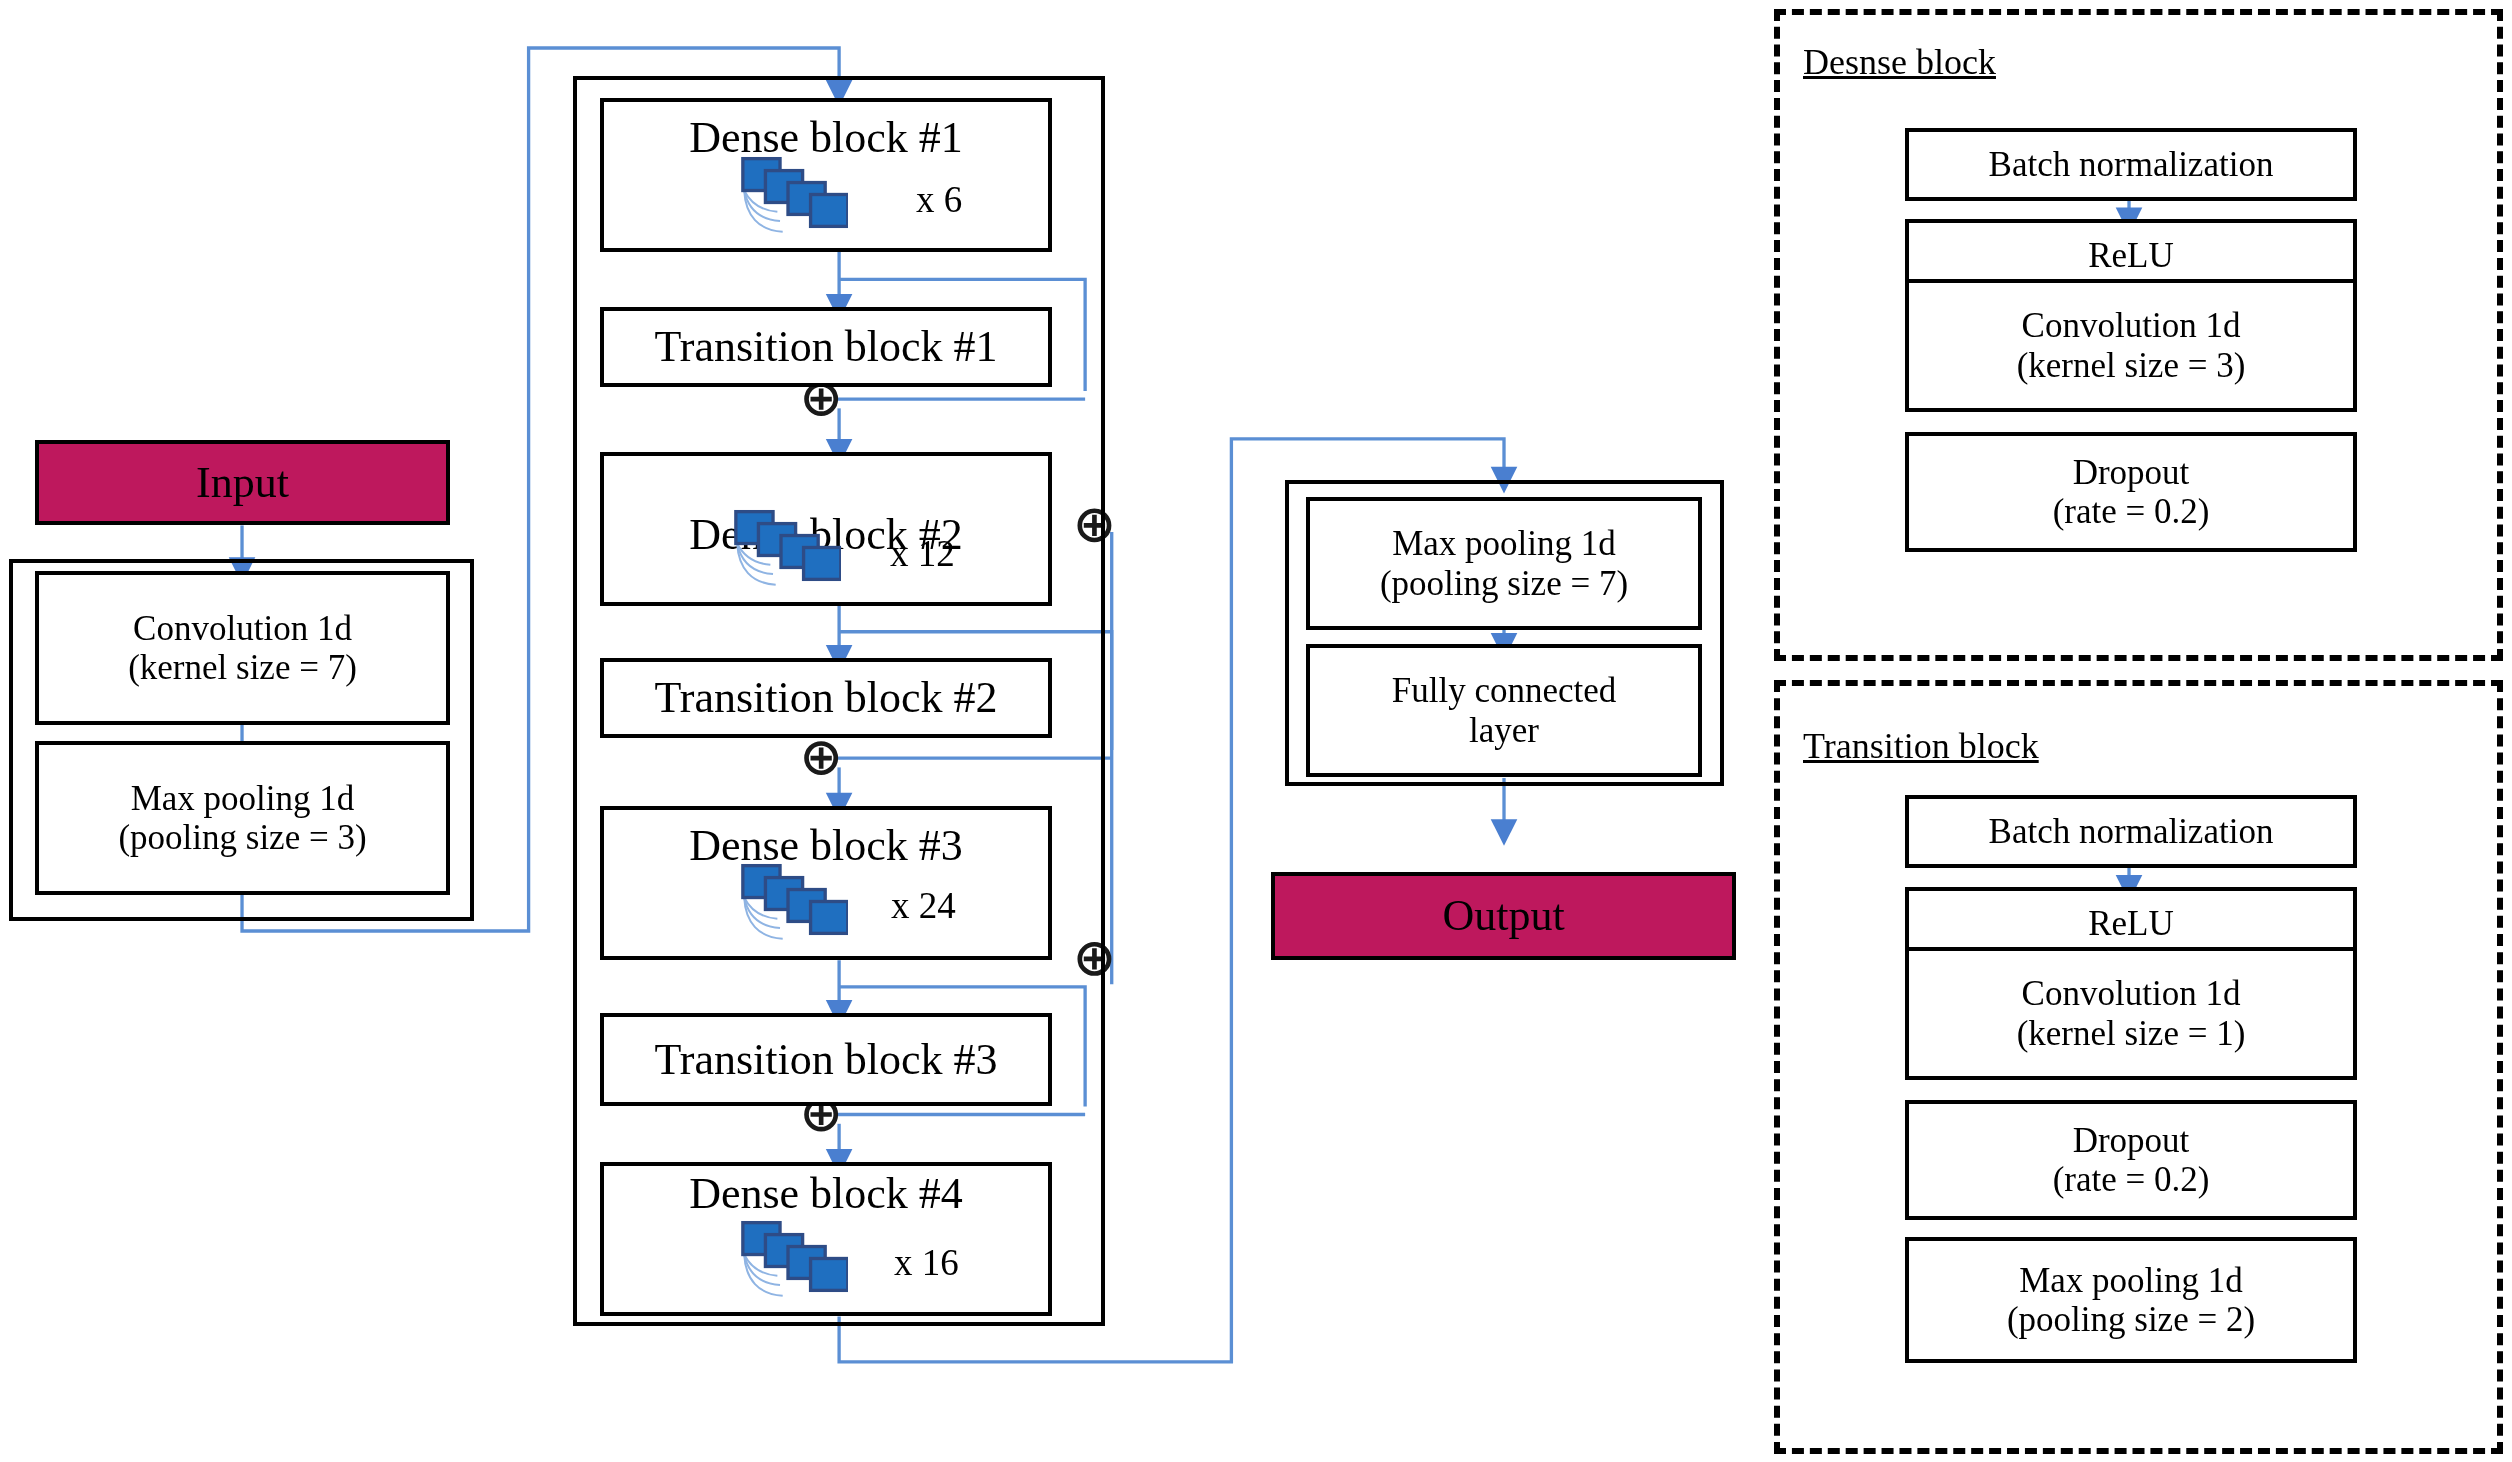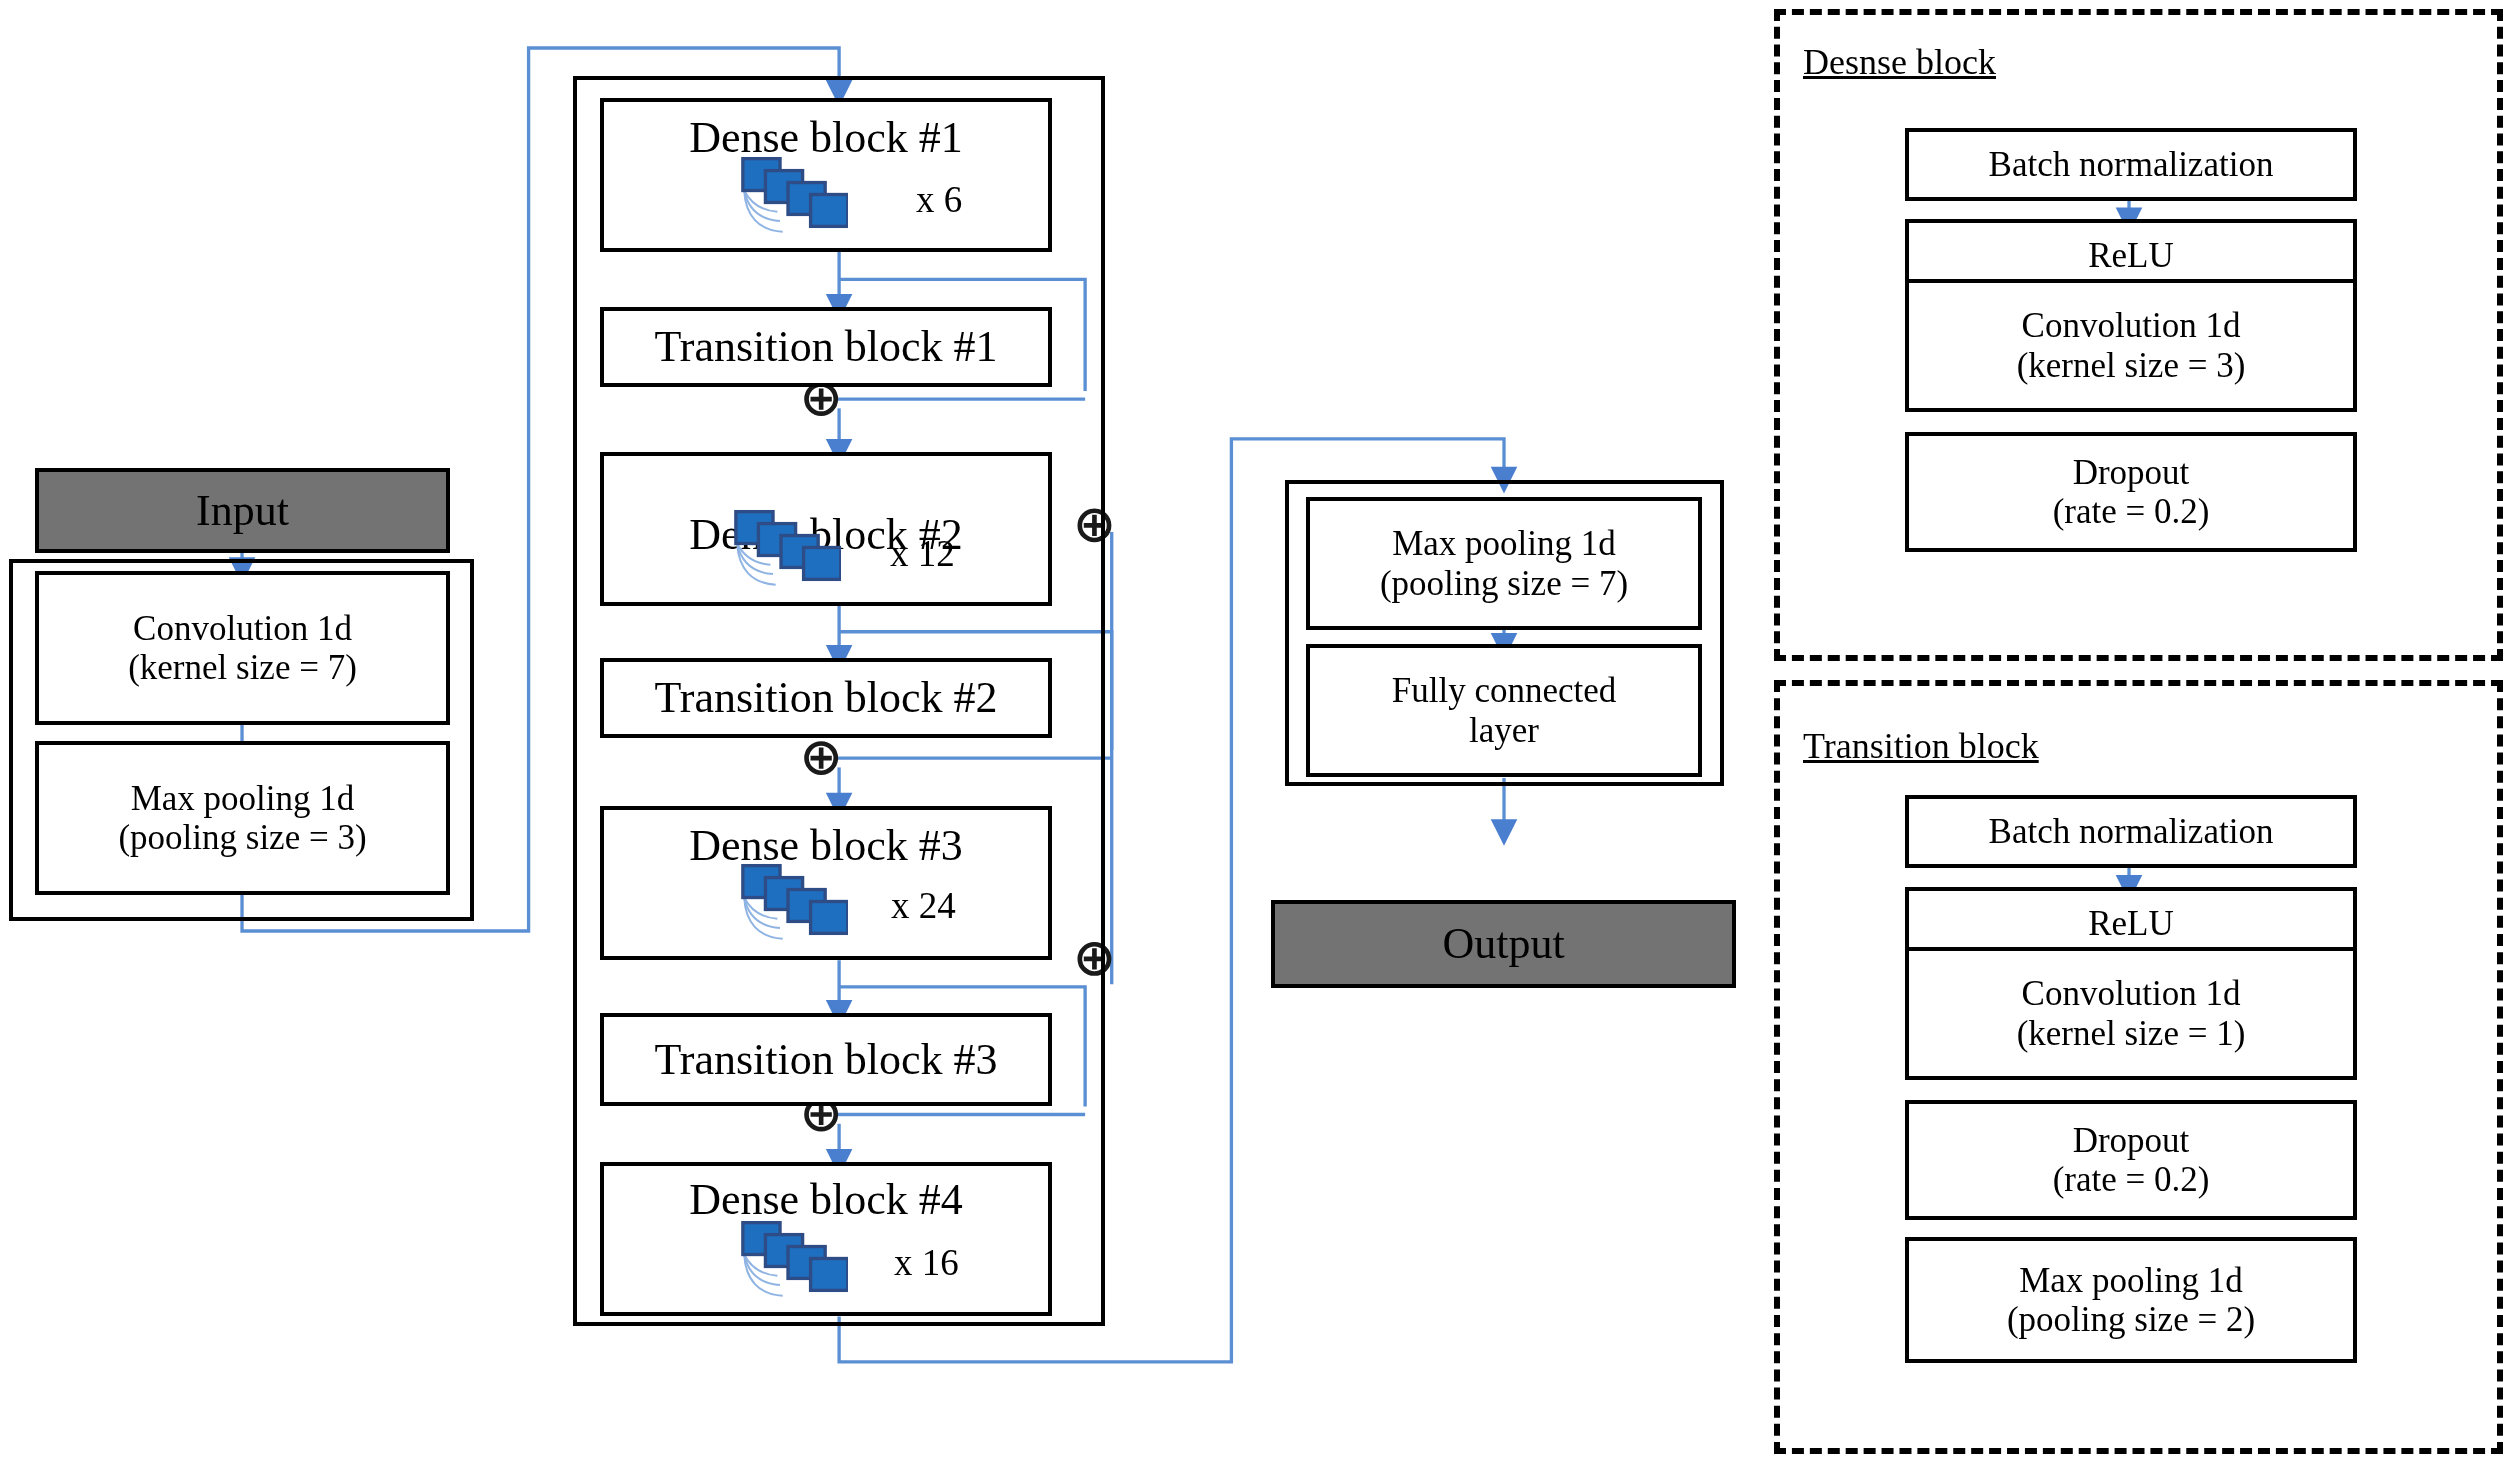--- a/index.html
+++ b/index.html
@@ -11,21 +11,21 @@
   #root{position:absolute;inset:0;}
   svg.layer{position:absolute;left:0;top:0;width:2512px;height:1463px;pointer-events:none;}
 
   .node{
     position:absolute;box-sizing:border-box;
     border:4px solid #000;background:#fff;
     display:flex;flex-direction:column;align-items:center;justify-content:center;
     text-align:center;line-height:1.12;
   }
   .node .ln{display:block;white-space:nowrap;}
-  .shaded{background:#737373;margin-top:28px;}
+  .shaded{background:#be185d;}
   .container{
     position:absolute;box-sizing:border-box;
     border:4.7px solid #000;background:transparent;
   }
   .dashpanel{
     position:absolute;box-sizing:border-box;
     border:6px dashed #000;background:transparent;
   }
   .panel-title{
     position:absolute;white-space:nowrap;font-size:36px;text-decoration:underline;
@@ -190,21 +190,21 @@
       <rect x="90" y="46" width="56" height="48"></rect>
       <rect x="124" y="64" width="56" height="48"></rect>
     </g>
   </svg>
   <div class="xlabel" style="left:891px;top:884px;">x 24</div>
 
   <div class="node" style="left:600px;top:1013px;width:452px;height:93px;">
     <span class="ln f54">Transition block #3</span>
   </div>
 
-  <div class="node" style="left:600px;top:1162px;width:452px;height:154px;justify-content:flex-start;padding-top:9px;">
+  <div class="node" style="left:600px;top:1162px;width:452px;height:154px;justify-content:flex-start;padding-top:3px;">
     <span class="ln f54">Dense block #4</span>
   </div>
   <svg class="dbicon" style="left:728px;top:1216px;" width="120" height="85" viewBox="0 0 180 128">
     <g fill="none" stroke="#8FB4E3" stroke-width="3">
       <path d="M24,58 C26,96 46,118 82,120"></path>
       <path d="M24,58 C30,86 48,102 78,104"></path>
       <path d="M24,58 C34,78 50,88 74,90"></path>
     </g>
     <g stroke="#2E4C86" stroke-width="5" fill="#1F6FC0">
       <rect x="22" y="10" width="56" height="48"></rect>

